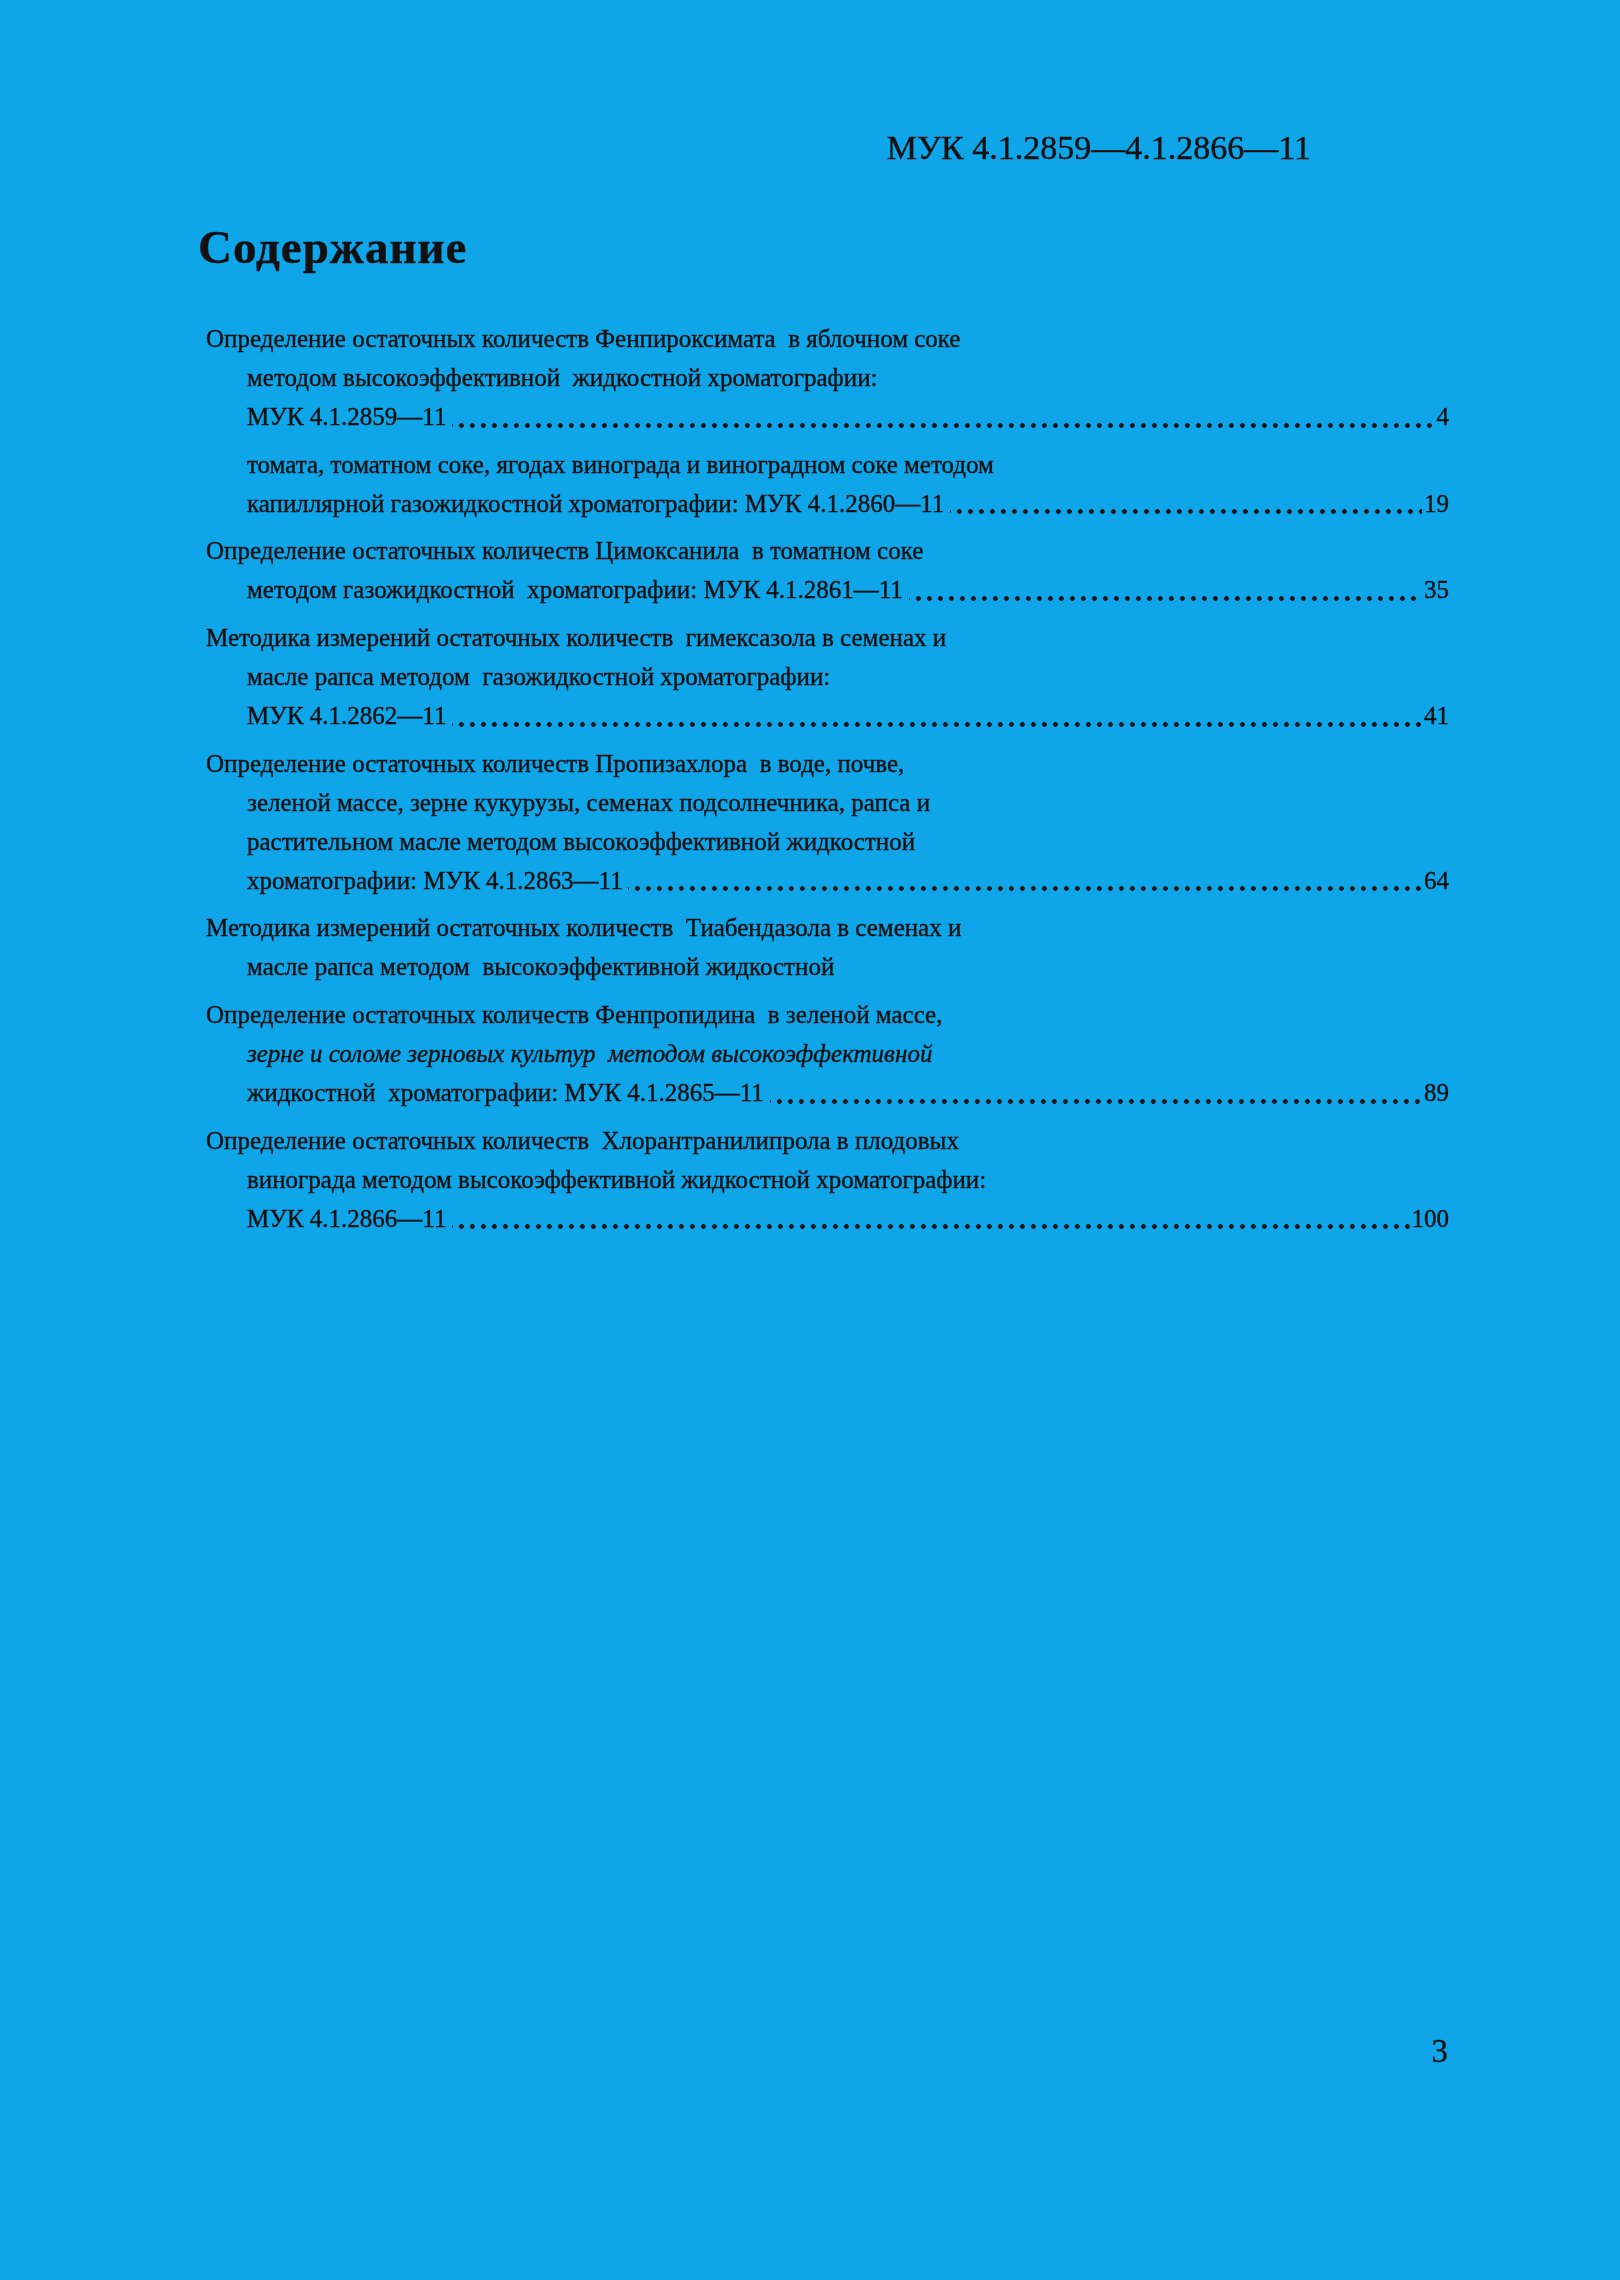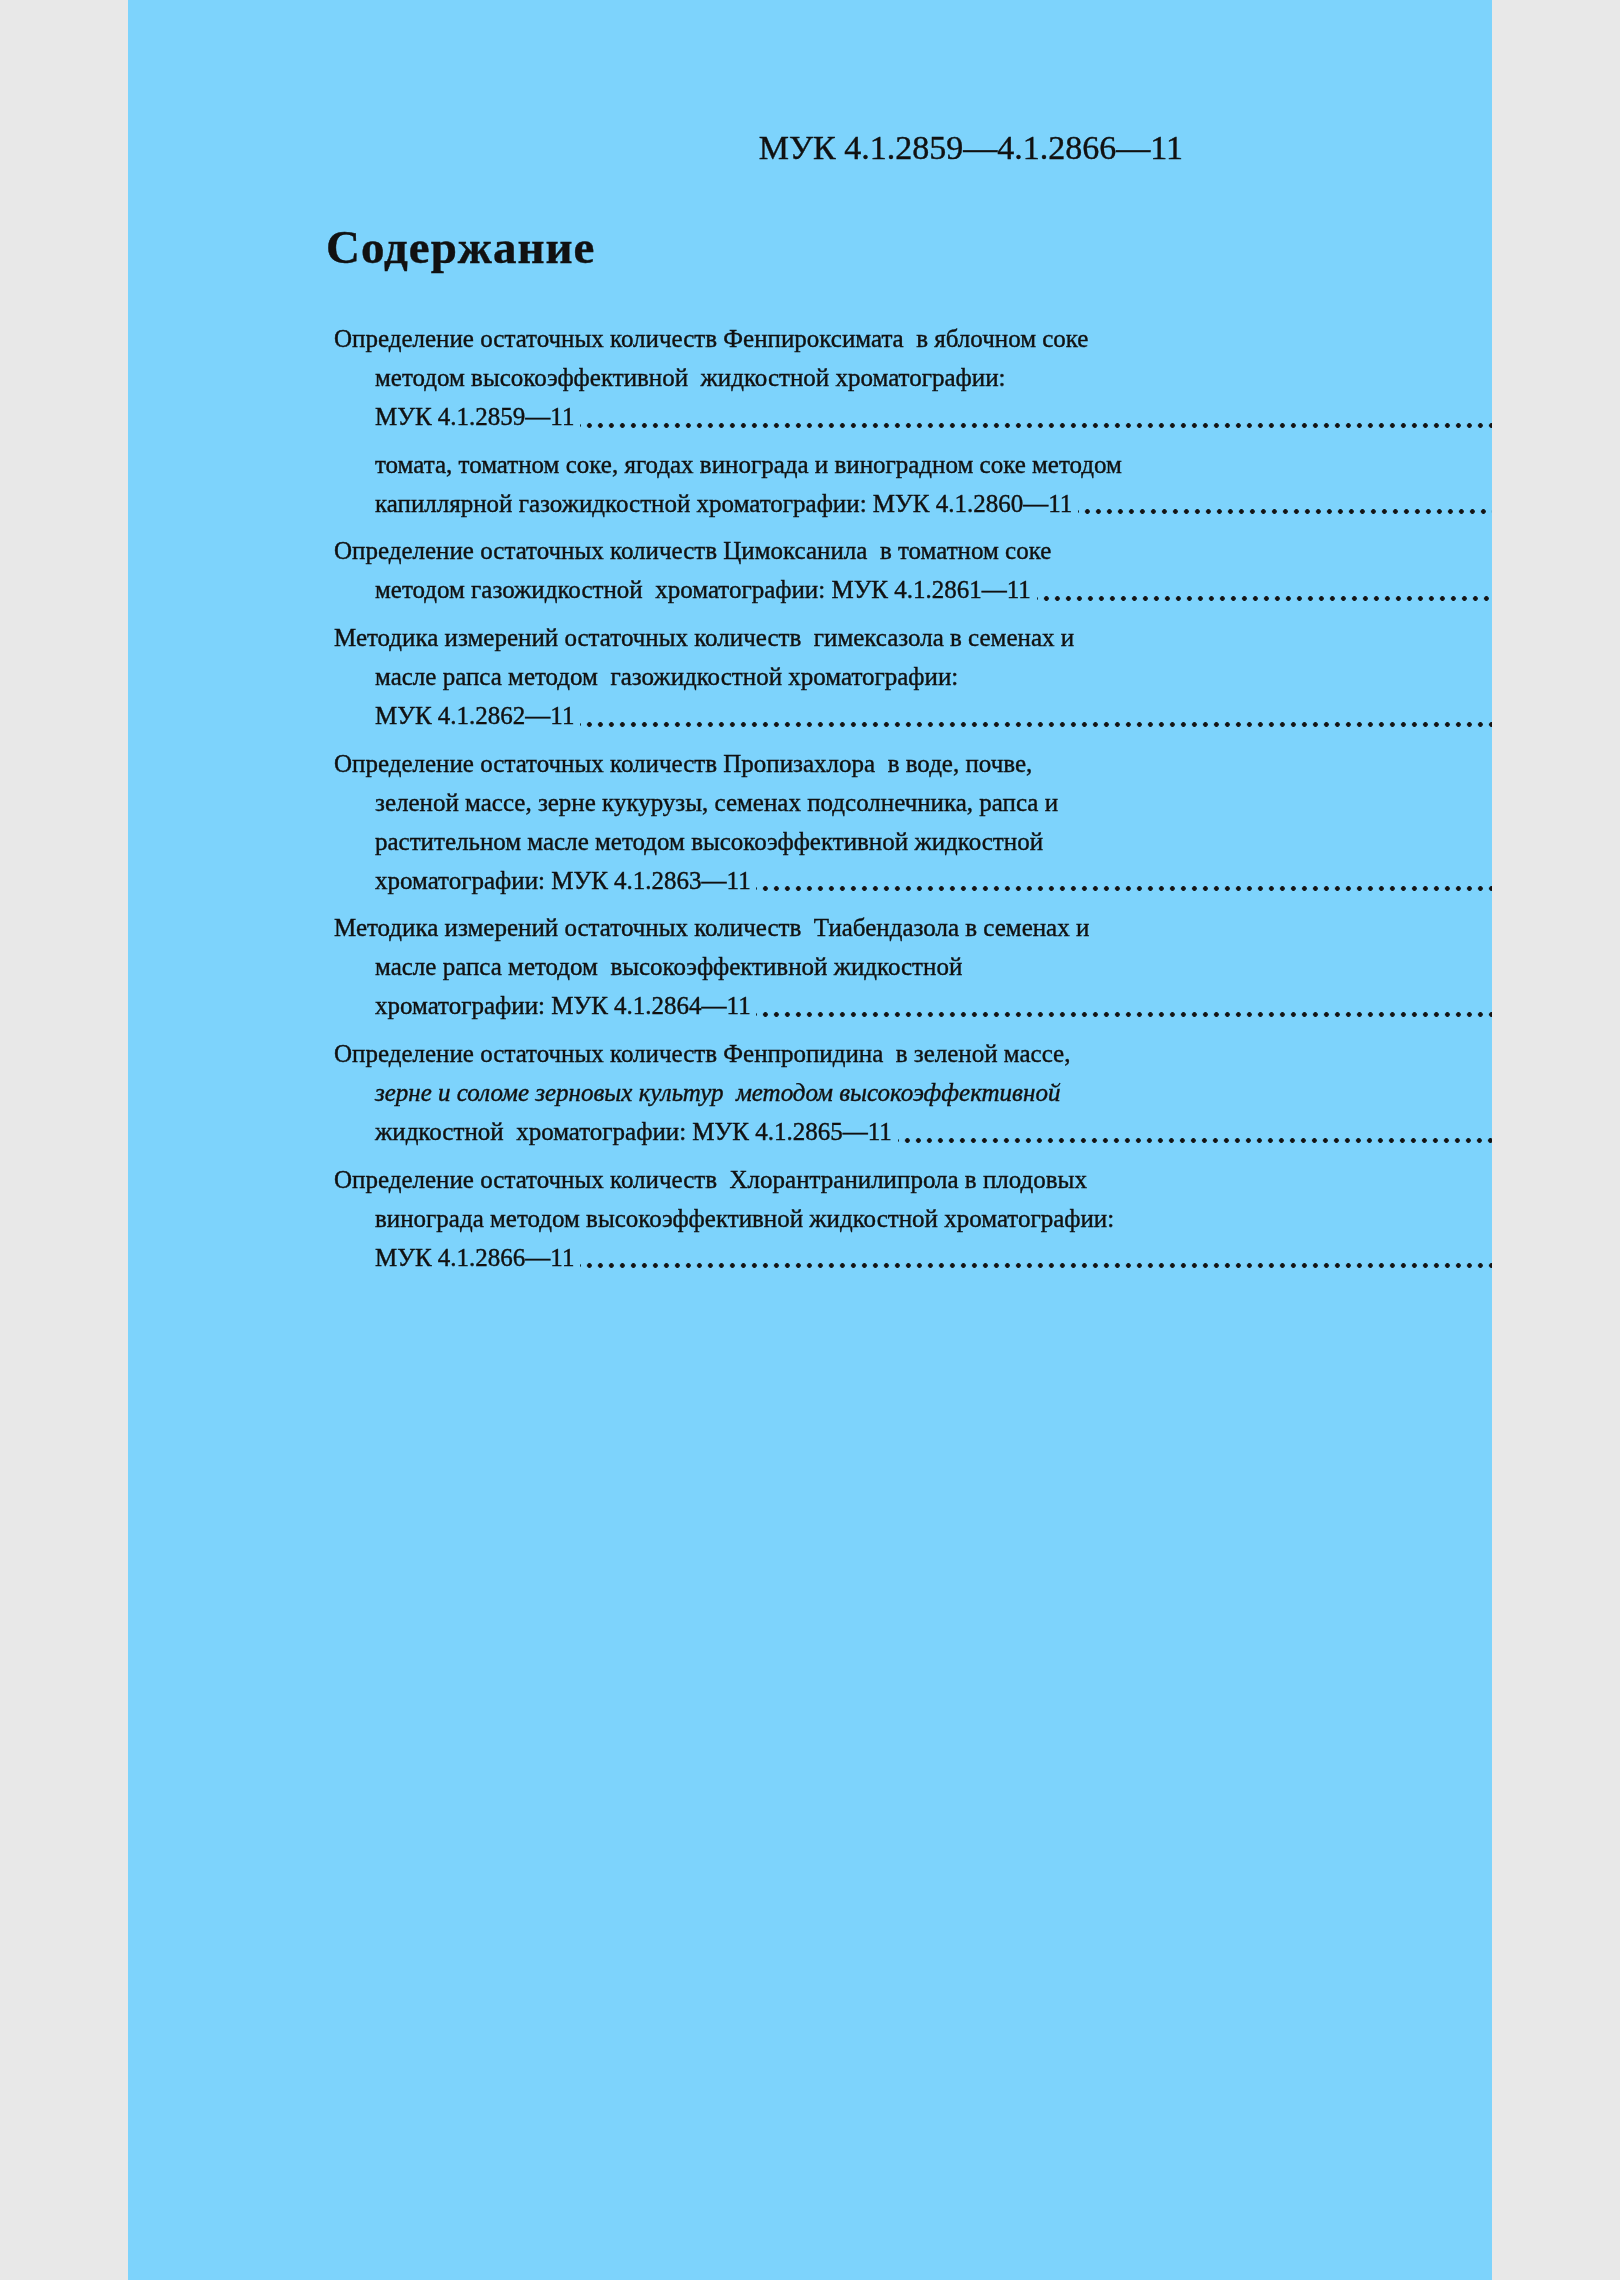--- a/index.html
+++ b/index.html
@@ -1,26 +1,25 @@
 <!DOCTYPE html>
 <html><head>
 <meta charset="utf-8">
 <style>
   html, body { margin: 0; padding: 0; background: #e8e8e8; }
   .page {
     position: relative;
-    width: 1328px;
+    width: 1620px;
     height: 2281px;
     margin: 0 auto;
-    background: #7dd3fc;
+    background: #0ea5e9;
     color: #111111;
     font-family: "Liberation Serif", "DejaVu Serif", serif;
     -webkit-text-stroke: 0.4px currentColor;
     overflow: hidden;
-    padding-left: 36px;
   }
   .doc-header {
     position: absolute;
     top: 129px;
     right: 309px;
     font-size: 34px;
     white-space: pre;
   }
   .doc-title {
     position: absolute;
@@ -96,21 +95,20 @@
       </div>
       <div class="toc-entry">
         <div class="toc-line">Определение остаточных количеств Пропизахлора  в воде, почве,</div>
         <div class="toc-line indent">зеленой массе, зерне кукурузы, семенах подсолнечника, рапса и</div>
         <div class="toc-line indent">растительном масле методом высокоэффективной жидкостной</div>
         <div class="toc-line indent tail"><span class="tail-text">хроматографии: МУК 4.1.2863—11</span><span class="leader"></span><span class="pagenum">64</span></div>
       </div>
       <div class="toc-entry">
         <div class="toc-line">Методика измерений остаточных количеств  Тиабендазола в семенах и</div>
         <div class="toc-line indent">масле рапса методом  высокоэффективной жидкостной</div>
-        <div class="toc-line indent tail"><span class="tail-text">хроматографии: МУК 4.1.2864—11</span><span class="leader"></span><span class="pagenum">77</span></div>
       </div>
       <div class="toc-entry">
         <div class="toc-line">Определение остаточных количеств Фенпропидина  в зеленой массе,</div>
         <div class="toc-line indent italic">зерне и соломе зерновых культур  методом высокоэффективной</div>
         <div class="toc-line indent tail"><span class="tail-text">жидкостной  хроматографии: МУК 4.1.2865—11</span><span class="leader"></span><span class="pagenum">89</span></div>
       </div>
       <div class="toc-entry">
         <div class="toc-line">Определение остаточных количеств  Хлорантранилипрола в плодовых</div>
         <div class="toc-line indent">винограда методом высокоэффективной жидкостной хроматографии:</div>
         <div class="toc-line indent tail"><span class="tail-text">МУК 4.1.2866—11</span><span class="leader"></span><span class="pagenum">100</span></div>

